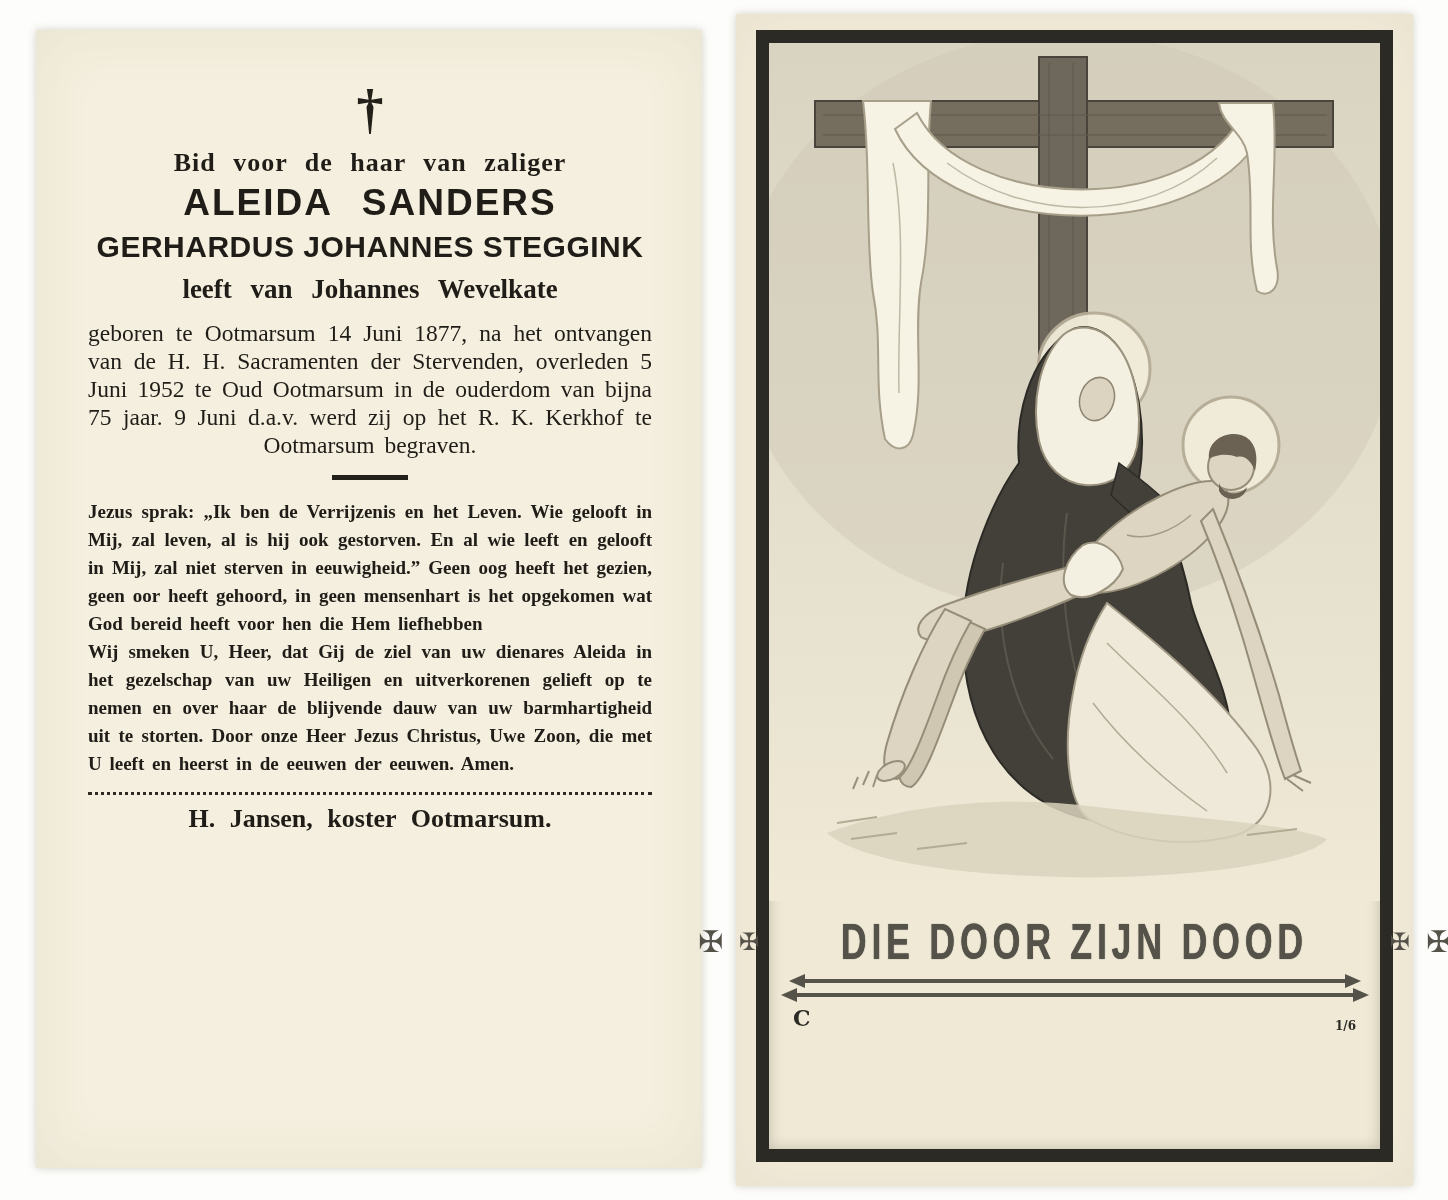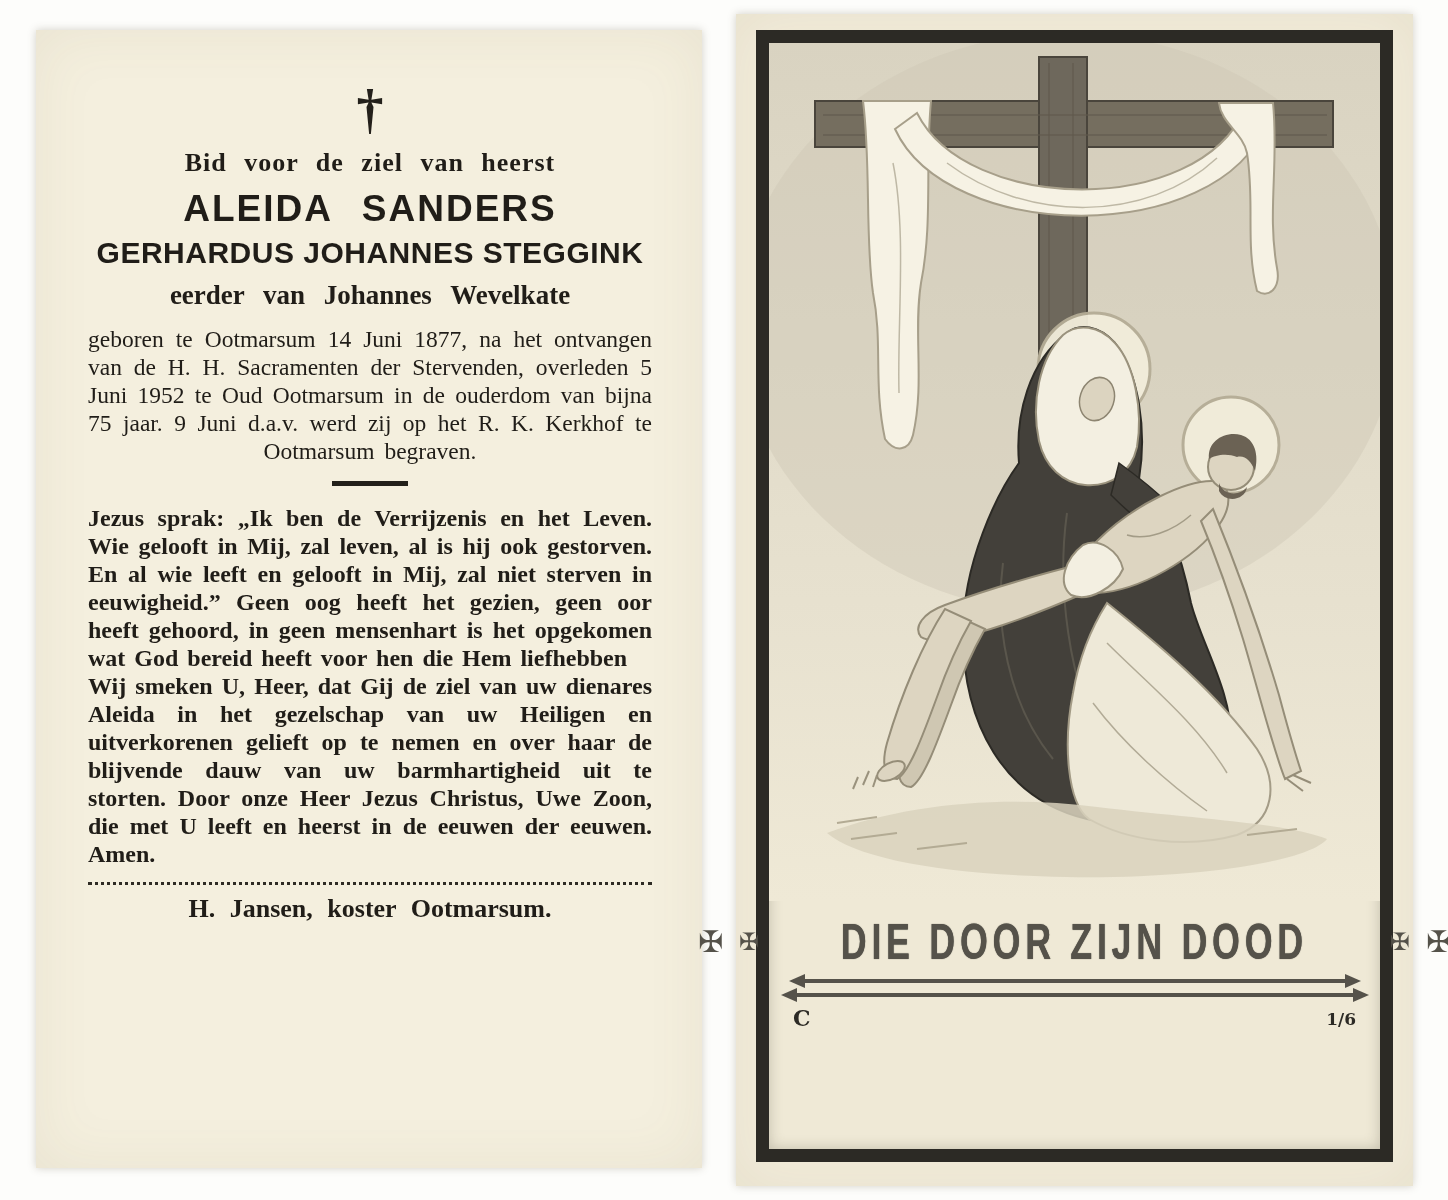--- a/index.html
+++ b/index.html
@@ -5,30 +5,30 @@
   html,body{margin:0;padding:0;background:#ffffff;}
   .scan{position:relative;width:1448px;height:1200px;background:#fdfdfb;overflow:hidden;
         font-family:"Liberation Serif", serif;color:#201d18;}
 
   
   .page-left{position:absolute;left:36px;top:30px;width:666px;height:1138px;
              background:#f4efde;box-shadow:0 0 8px rgba(80,70,50,.25), inset 0 0 60px rgba(120,105,70,.08);
              padding:0 50px 0 52px;box-sizing:border-box;text-align:center;}
   .cross-glyph{margin-top:52px;font-size:54px;line-height:1;font-weight:700;color:#23201a;}
   .intro-line{margin-top:12px;font-size:26px;font-weight:700;word-spacing:10px;letter-spacing:1px;}
-  .deceased-name{margin:10px 0 0 0;font-family:"Liberation Sans",sans-serif;font-size:37px;font-weight:700;
+  .deceased-name{margin:4px 0 0 0;font-family:"Liberation Sans",sans-serif;font-size:37px;font-weight:700;
                  letter-spacing:2px;word-spacing:18px;white-space:nowrap;}
   .widow-of{margin-top:12px;font-size:25px;font-weight:700;word-spacing:8px;}
   .spouse-name{margin:6px 0 0 0;font-family:"Liberation Sans",sans-serif;font-size:30px;font-weight:700;
                letter-spacing:.5px;white-space:nowrap;}
   .earlier-of{margin-top:10px;font-size:27px;font-weight:700;word-spacing:12px;}
   .bio-text{margin-top:14px;font-size:23.5px;font-weight:400;line-height:28px;
             text-align:justify;text-align-last:center;word-spacing:4px;}
   .section-divider{width:76px;height:5px;background:#23201a;margin:16px auto 0;}
-  .prayer{margin-top:18px;font-size:24px;font-weight:700;line-height:28px;
+  .prayer{margin-top:18px;font-size:19px;font-weight:700;line-height:28px;
           text-align:justify;word-spacing:3px;}
   .prayer + .prayer{margin-top:0;}
   .dotted-rule{margin-top:14px;border-top:3px dotted #2e2b24;height:0;}
   .footer-line{margin-top:9px;font-size:26px;font-weight:700;word-spacing:8px;}
 
   
   .page-right{position:absolute;left:736px;top:14px;width:677px;height:1172px;
               background:#f2ecda;box-shadow:0 0 8px rgba(80,70,50,.25), inset 0 0 60px rgba(120,105,70,.08);}
   .frame{position:absolute;left:20px;top:16px;right:20px;bottom:24px;
          border:13px solid #2c2a25;background:#efe9d6;box-shadow:inset 0 0 14px rgba(60,55,40,.25);}
@@ -42,34 +42,34 @@
   .rule{height:4px;background:#55524a;position:relative;margin:10px auto 0;}
   .rule::before,.rule::after{content:"";position:absolute;top:-5px;
                              border-top:7px solid transparent;border-bottom:7px solid transparent;}
   .rule::before{left:-16px;border-right:16px solid #55524a;}
   .rule::after{right:-16px;border-left:16px solid #55524a;}
   .rule-1{width:540px;}
   .rule-2{width:556px;}
   .marks-row{position:relative;height:34px;margin-top:6px;}
   .printer-mark{position:absolute;left:24px;top:2px;font-family:"DejaVu Serif",serif;
                 font-size:22px;font-weight:700;color:#2c2a25;}
-  .page-mark{position:absolute;right:24px;top:6px;font-family:"DejaVu Serif",serif;
-             font-size:17px;font-weight:700;color:#2c2a25;}
+  .page-mark{position:absolute;right:24px;top:16px;font-family:"DejaVu Serif",serif;
+             font-size:12px;font-weight:700;color:#2c2a25;}
 </style>
 </head>
 <body>
 
 <div class="scan">
 
   <div class="page-left">
     <div class="cross-glyph">†</div>
-    <div class="intro-line">Bid voor de ziel van heerst</div>
+    <div class="intro-line">Bid voor de haar van zaliger</div>
     <div class="deceased-name">ALEIDA SANDERS</div>
     <div class="spouse-name">GERHARDUS JOHANNES STEGGINK</div>
-    <div class="earlier-of">eerder van Johannes Wevelkate</div>
+    <div class="earlier-of">leeft van Johannes Wevelkate</div>
     <div class="bio-text">geboren te Ootmarsum 14 Juni 1877, na het ontvangen van de H. H. Sacramenten der Stervenden, overleden 5 Juni 1952 te Oud Ootmarsum in de ouderdom van bijna 75 jaar. 9 Juni d.a.v. werd zij op het R. K. Kerkhof te Ootmarsum begraven.</div>
     <div class="section-divider"></div>
     <div class="prayer">Jezus sprak: „Ik ben de Verrijzenis en het Leven. Wie gelooft in Mij, zal leven, al is hij ook gestorven. En al wie leeft en gelooft in Mij, zal niet sterven in eeuwigheid.” Geen oog heeft het gezien, geen oor heeft gehoord, in geen mensenhart is het opgekomen wat God bereid heeft voor hen die Hem liefhebben</div>
     <div class="prayer">Wij smeken U, Heer, dat Gij de ziel van uw dienares Aleida in het gezelschap van uw Heiligen en uitverkorenen gelieft op te nemen en over haar de blijvende dauw van uw barmhartigheid uit te storten. Door onze Heer Jezus Christus, Uwe Zoon, die met U leeft en heerst in de eeuwen der eeuwen. Amen.</div>
     <div class="dotted-rule"></div>
     <div class="footer-line">H. Jansen, koster Ootmarsum.</div>
   </div>
 
   <div class="page-right">
     <div class="frame">

